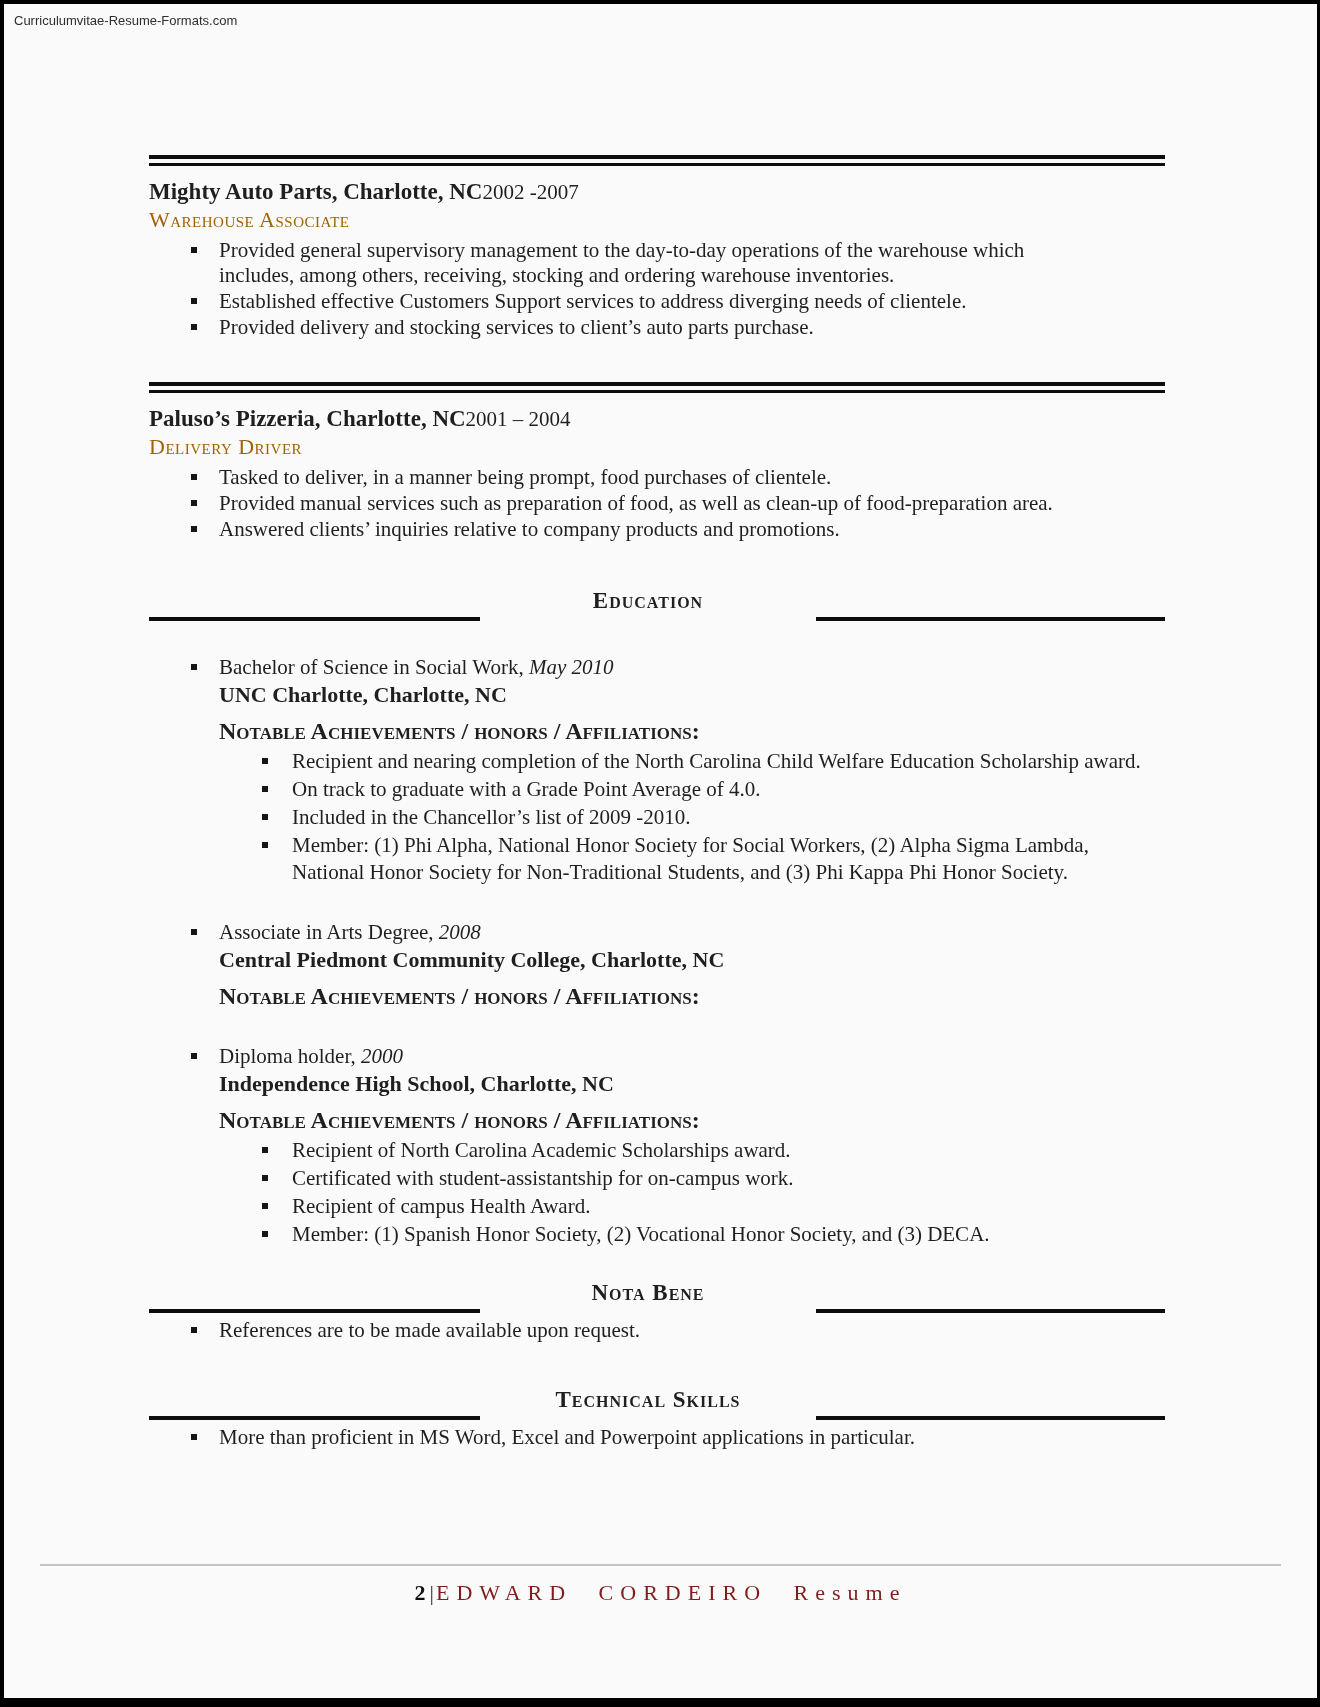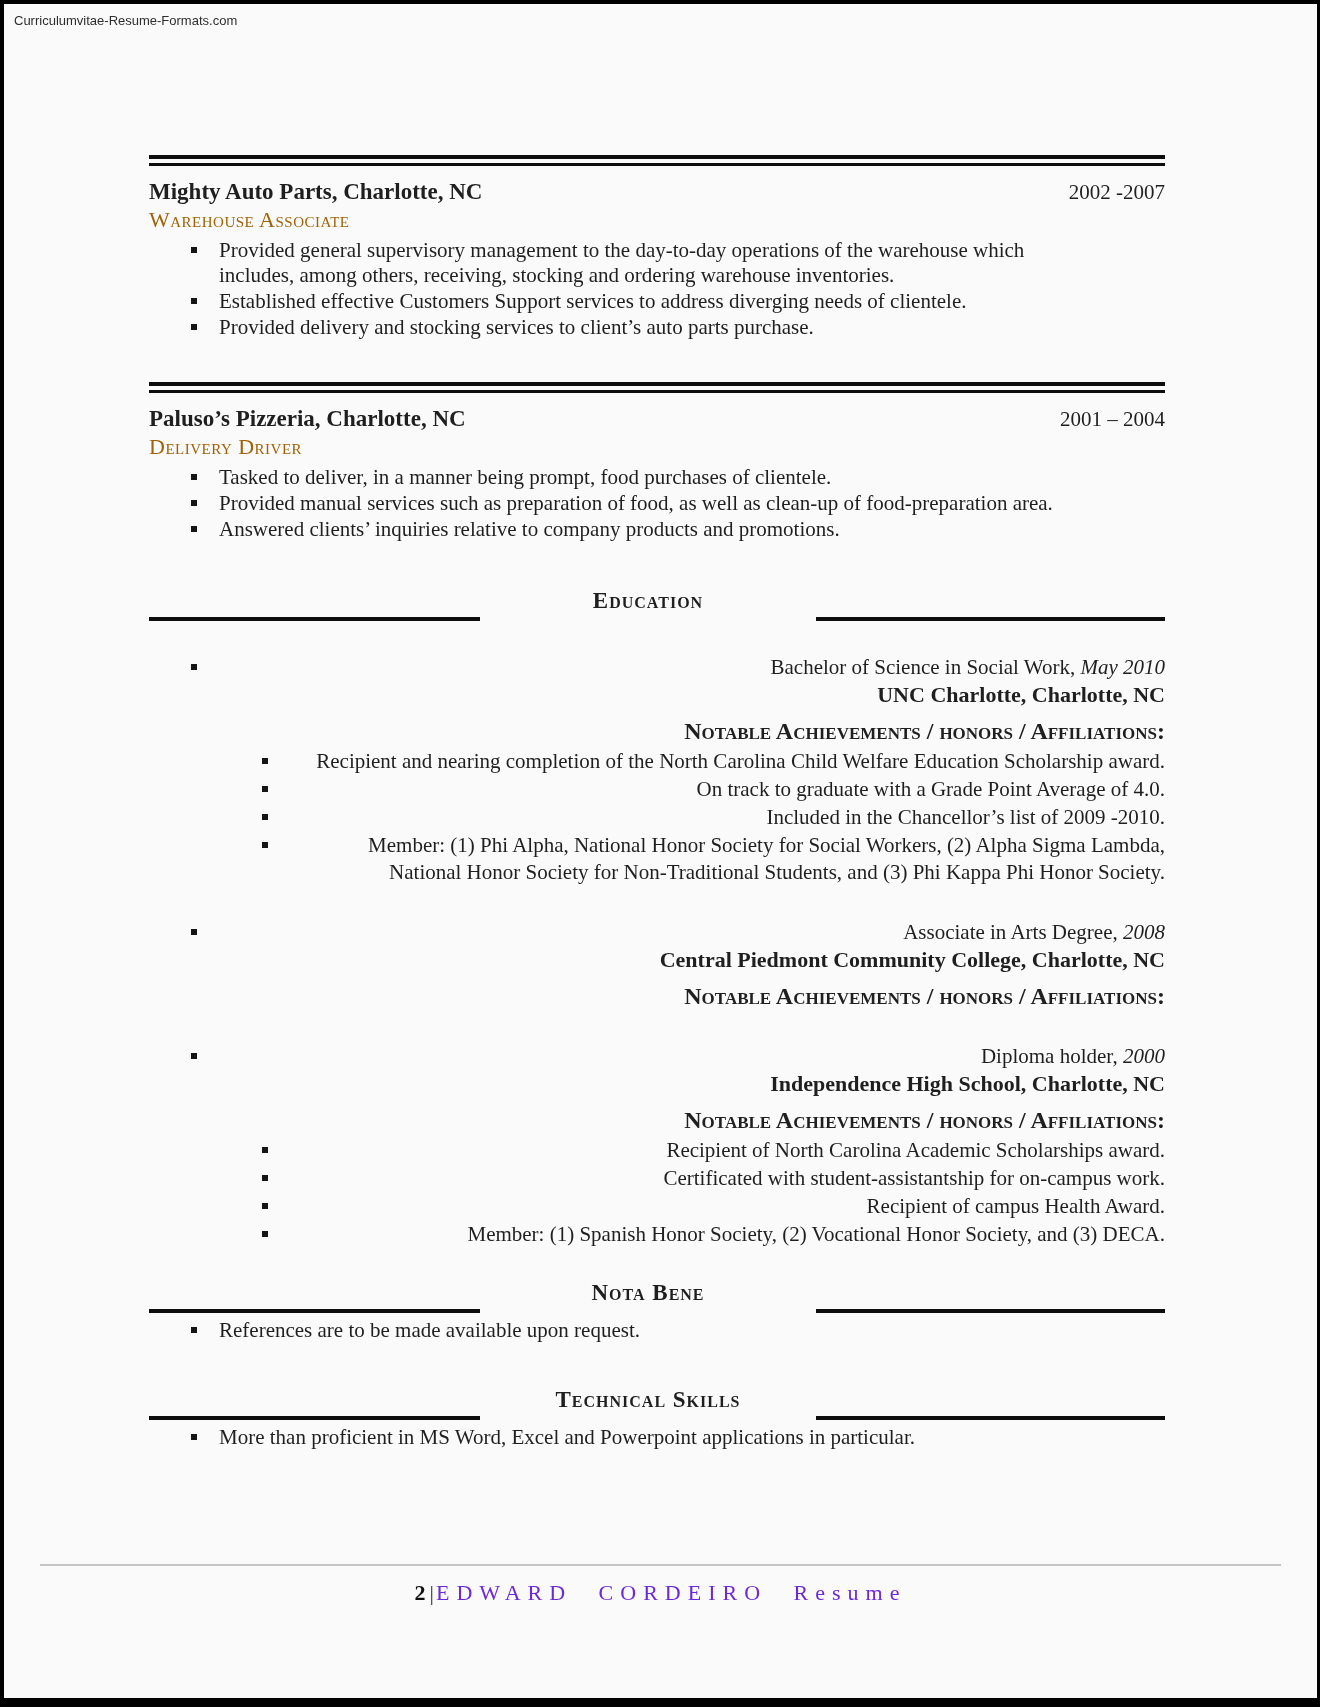--- a/index.html
+++ b/index.html
@@ -31,21 +31,20 @@
   .double-rule {
     height: 4px;
     border-top: 4px solid #0d0d0d;
     border-bottom: 3px solid #0d0d0d;
   }
   .rule-first { margin-top: 127px; }
   .rule-second { margin-top: 42px; }
 
   .job-header {
     display: flex;
-    justify-content: space-between;
     align-items: baseline;
     margin-top: 13px;
   }
   .company { font-size: 23px; font-weight: bold; }
   .dates { font-size: 21px; }
 
   .role {
     font-variant: small-caps;
     font-size: 22px;
     letter-spacing: 0.5px;
@@ -81,21 +80,21 @@
     text-align: center;
     font-weight: bold;
     font-variant: small-caps;
     font-size: 23px;
     letter-spacing: 1px;
   }
   .heading-education { margin-top: 46px; }
   .heading-tech      { margin-top: 44px; }
   .heading-nota      { margin-top: 32px; }
 
-  .edu-entries { margin-top: 12px; text-align: right; }
+  .edu-entries { margin-top: 12px; }
   .edu-entry { margin-top: 32px; }
 
   .degree-line {
     position: relative;
     padding-left: 70px;
     font-size: 21px;
     line-height: 28px;
   }
   .degree-line::before {
     content: "";
@@ -147,21 +146,21 @@
     position: absolute;
     left: 36px;
     right: 36px;
     bottom: 92px;
   }
   .footer-rule { height: 2px; background: #c4c4c4; margin-bottom: 14px; }
   .footer-text { text-align: center; font-size: 22px; }
   .page-num { font-weight: bold; color: #111; }
   .sep { color: #333; margin: 0 2px 0 4px; }
   .footer-title {
-    color: #6d28d9;
+    color: #7f1d1d;
     letter-spacing: 7px;
     word-spacing: 14px;
   }
 </style>
 </head>
 <body>
 
 <div class="page">
 
   <div class="watermark">Curriculumvitae-Resume-Formats.com</div>

